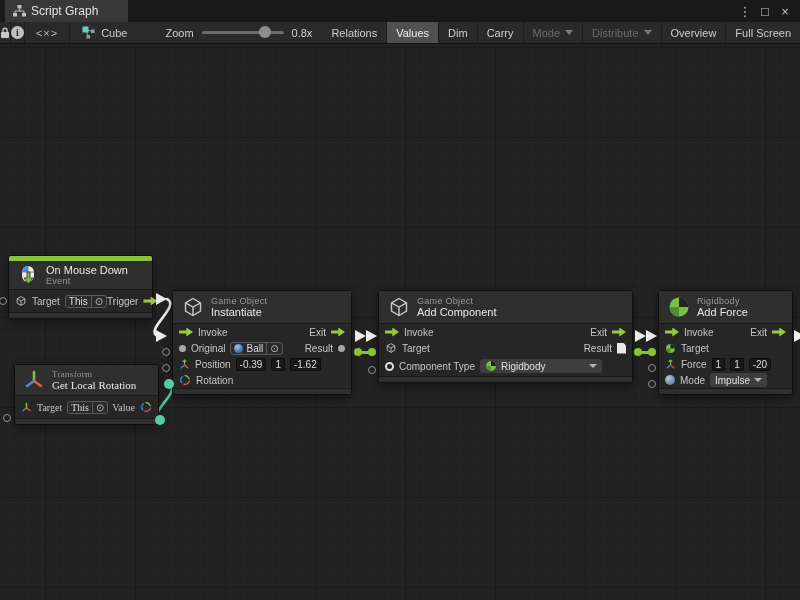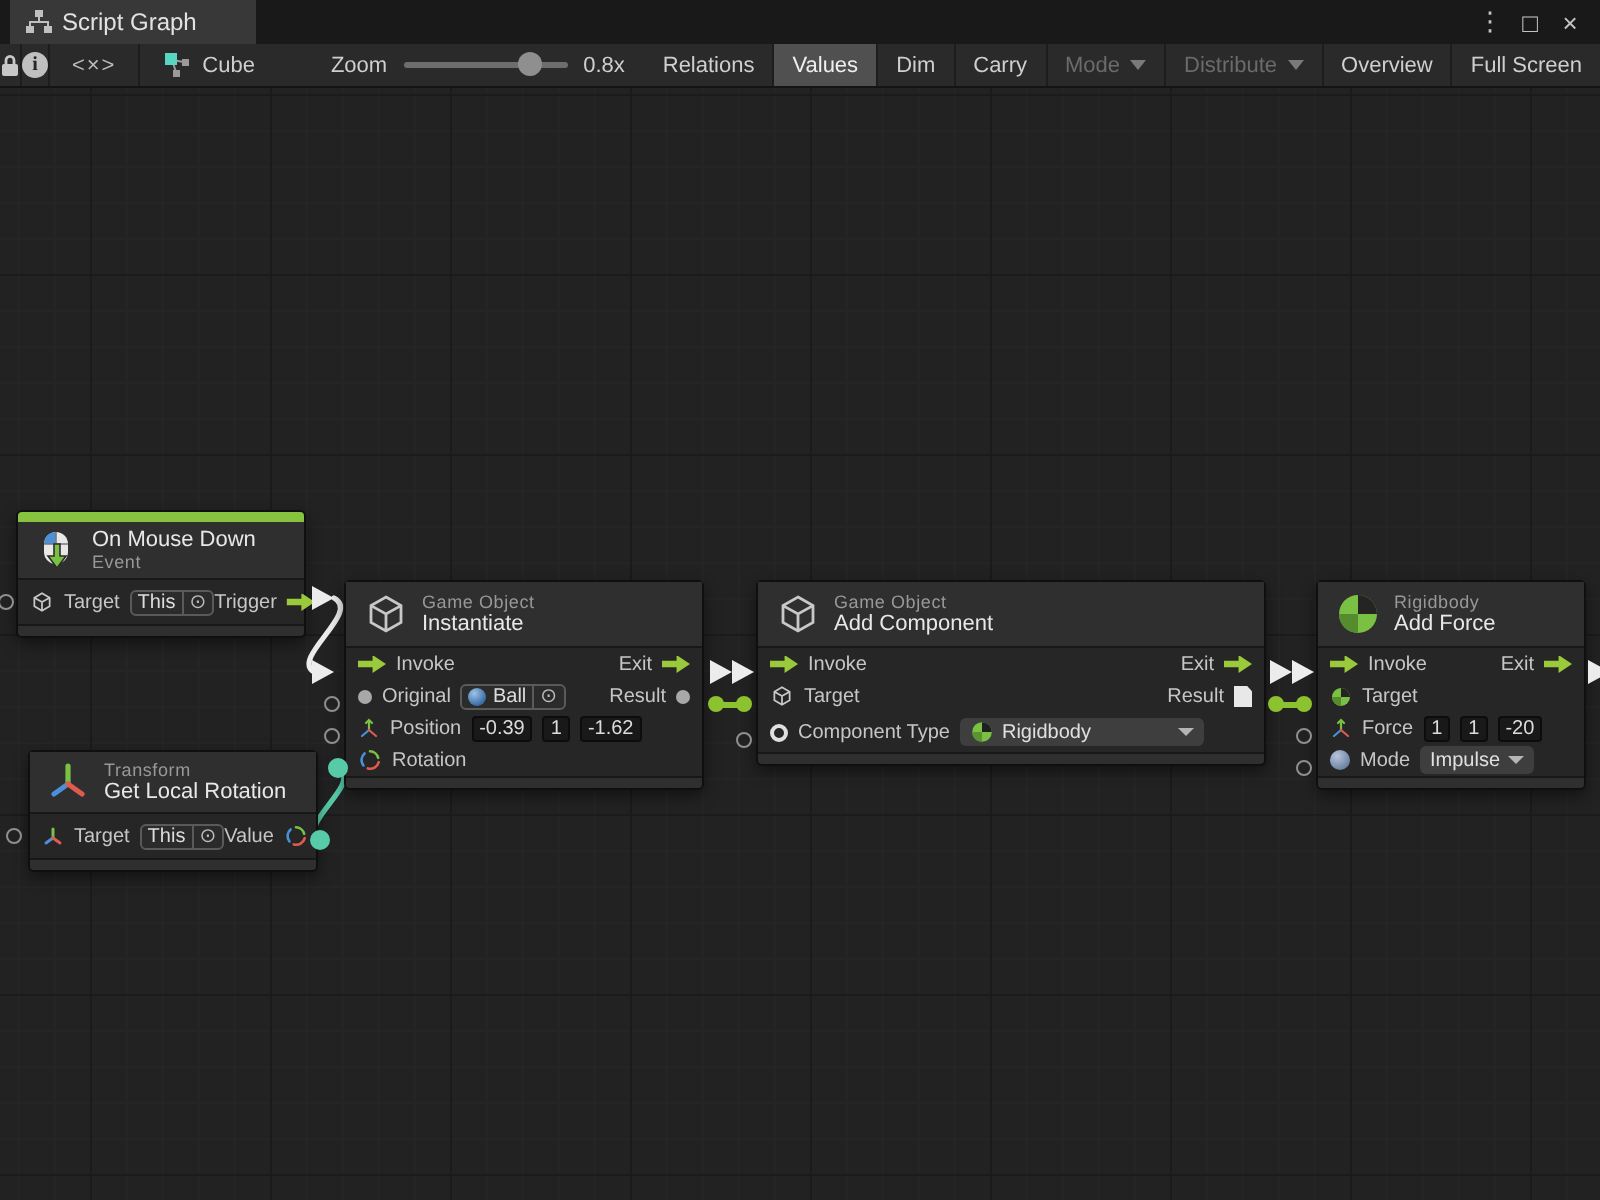--- a/index.html
+++ b/index.html
@@ -193,21 +193,21 @@
           <div class="gap"></div>
           <div class="pr">
             <span>Trigger</span>
             <span class="flow-arrow"></span>
           </div>
         </div>
       </div>
       <div class="n-foot"></div>
     </div>
 
-    <div class="node" style="left:14px;top:331px;width:145px;">
+    <div class="node" style="left:14px;top:320px;width:145px;font-family:Liberation Serif, serif;">
       <div class="n-head" style="padding:4px 8px;">
         <svg width="22" height="22" viewBox="0 0 22 22">
           <path d="M11 12 L11 3" stroke="#7ac043" stroke-width="2.6" stroke-linecap="round"></path>
           <path d="M11 12 L4 17" stroke="#4a90d9" stroke-width="2.6" stroke-linecap="round"></path>
           <path d="M11 12 L18 17" stroke="#e05a4e" stroke-width="2.6" stroke-linecap="round"></path>
         </svg>
         <div class="n-titles">
           <div class="n-sub">Transform</div>
           <div class="n-title">Get Local Rotation</div>
         </div>

